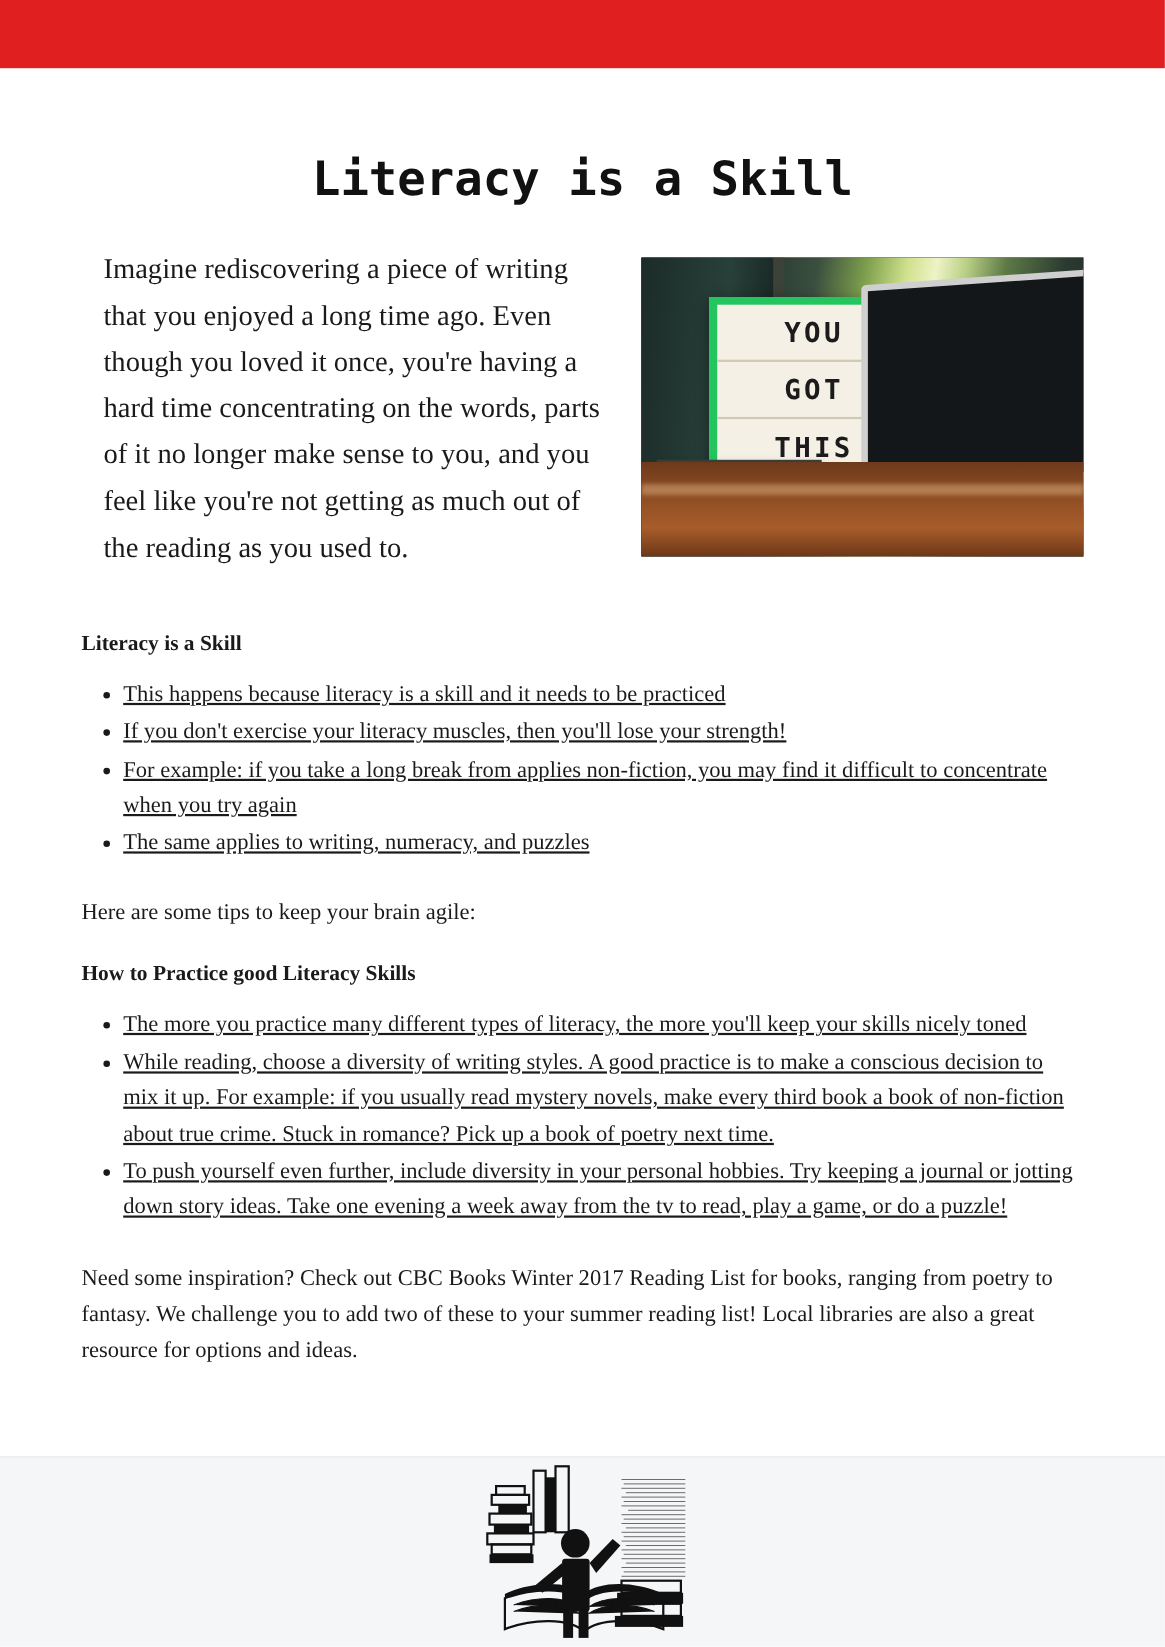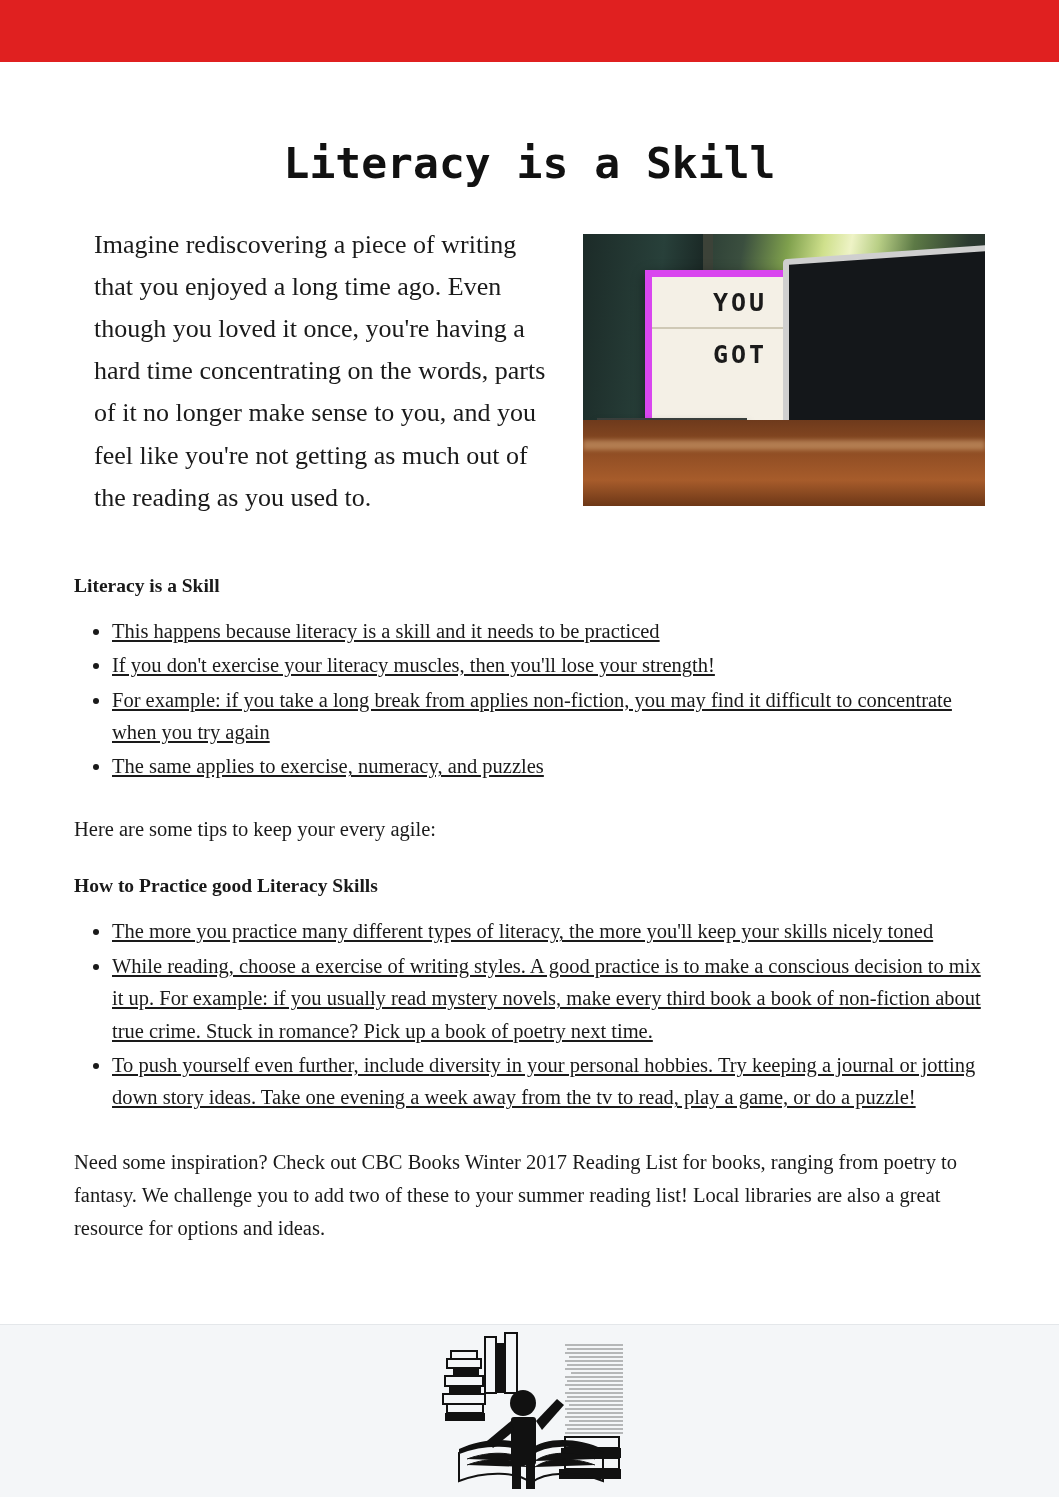--- a/index.html
+++ b/index.html
@@ -79,21 +79,21 @@
     background: #6e6f55;
     opacity: .7;
   }
   .photo .lightbox {
     position: absolute;
     left: 62px;
     top: 36px;
     width: 176px;
     height: 152px;
     background: #f4f0e6;
-    border: 7px solid #d946ef;
+    border: 7px solid #22c55e;
     box-shadow: 0 4px 12px rgba(0,0,0,.45);
   }
   .photo .lightbox .line {
     height: 33%;
     display: flex;
     align-items: center;
     justify-content: center;
     border-bottom: 2px solid #cfc9b6;
     font-family: "DejaVu Sans Mono", monospace;
     font-weight: bold;
@@ -223,50 +223,51 @@
 
       <div class="photo">
         <div class="bg-window"></div>
         <div class="curtain"></div>
         <div class="window-frame"></div>
         <div class="window-frame2"></div>
         <div class="cable"></div>
         <div class="lightbox">
           <div class="line">YOU</div>
           <div class="line">GOT</div>
+          <div class="line">THIS</div>
         </div>
         <div class="laptop"></div>
         <div class="laptop-base"></div>
         <div class="keys"></div>
         <div class="books"></div>
         <div class="desk"></div>
         <div class="desk-shine"></div>
       </div>
 
       <p class="intro-text">Imagine rediscovering a piece of writing that you enjoyed a long time ago. Even though you loved it once, you're having a hard time concentrating on the words, parts of it no longer make sense to you, and you feel like you're not getting as much out of the reading as you used to.</p>
     </div>
 
     <div class="clear"></div>
 
     <h3 class="sub">Literacy is a Skill</h3>
 
     <ul class="bullets">
       <li>This happens because literacy is a skill and it needs to be practiced</li>
       <li>If you don't exercise your literacy muscles, then you'll lose your strength!</li>
       <li>For example: if you take a long break from applies non-fiction, you may find it difficult to concentrate when you try again</li>
-      <li>The same applies to exercise, numeracy, and puzzles</li>
+      <li>The same applies to writing, numeracy, and puzzles</li>
     </ul>
 
-    <p class="spacer-para">Here are some tips to keep your every agile:</p>
+    <p class="spacer-para">Here are some tips to keep your brain agile:</p>
 
     <h3 class="sub">How to Practice good Literacy Skills</h3>
 
     <ul class="bullets">
       <li>The more you practice many different types of literacy, the more you'll keep your skills nicely toned</li>
-      <li>While reading, choose a exercise of writing styles. A good practice is to make a conscious decision to mix it up. For example: if you usually read mystery novels, make every third book a book of non-fiction about true crime. Stuck in romance? Pick up a book of poetry next time.</li>
+      <li>While reading, choose a diversity of writing styles. A good practice is to make a conscious decision to mix it up. For example: if you usually read mystery novels, make every third book a book of non-fiction about true crime. Stuck in romance? Pick up a book of poetry next time.</li>
       <li>To push yourself even further, include diversity in your personal hobbies. Try keeping a journal or jotting down story ideas. Take one evening a week away from the tv to read, play a game,  or do a puzzle!</li>
     </ul>
 
     <p class="closing">Need some inspiration? Check out CBC Books Winter 2017 Reading List for books, ranging from poetry to fantasy. We challenge you to add two of these to your summer reading list! Local libraries are also a great resource for options and ideas.</p>
 
   </div>
 </div>
 
 <div class="footer">
   <svg class="footer-art" viewBox="0 0 230 168">

